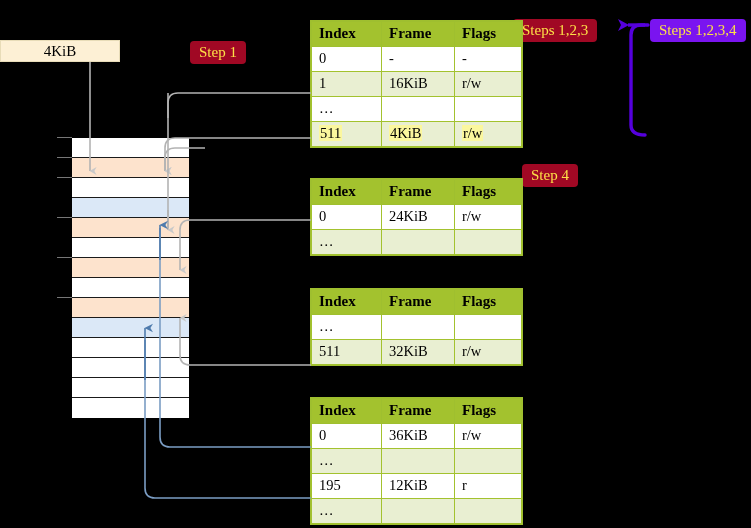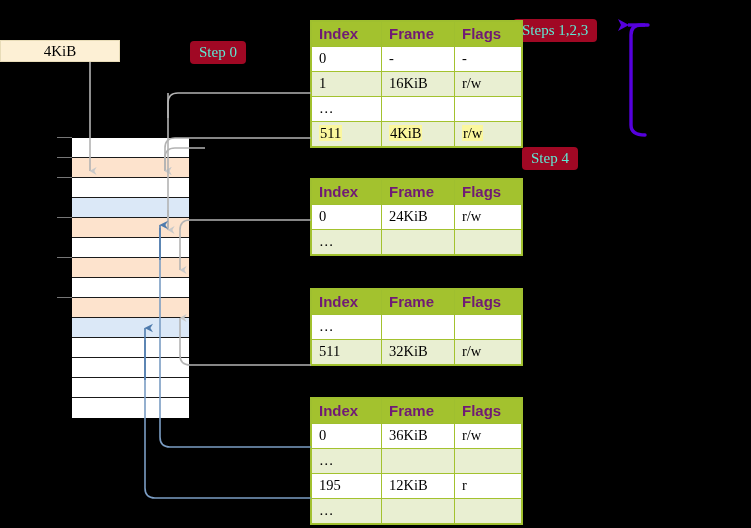--- a/index.html
+++ b/index.html
@@ -12,21 +12,21 @@
     width: 751px;
     height: 528px;
     background: #000000;
     overflow: hidden;
     font-family: "Liberation Serif", serif;
   }
 
   
   .badge {
     position: absolute;
-    color: #5eead4;
+    color: #fde047;
     font-family: "Liberation Serif", serif;
     font-size: 15px;
     line-height: 18px;
     padding: 2px 9px 3px 9px;
     border-radius: 4px;
     white-space: nowrap;
   }
   .badge-red { background: #a00824; }
   .badge-purple { background: #7a14f0; }
 
@@ -78,27 +78,27 @@
   .ptable {
     position: absolute;
     border-collapse: collapse;
     font-family: "Liberation Serif", serif;
     font-size: 14.5px;
     background: #ffffff;
     box-shadow: 0 0 0 1px #9fbf2f;
   }
   .ptable th {
     background: #a3c22e;
-    color: #701a75;
+    color: #000000;
     font-weight: bold;
     font-size: 15px;
     text-align: left;
     padding: 3px 7px 4px 7px;
     border: 1px solid #9fbf2f;
-    font-family: Liberation Sans, sans-serif;
+    font-family: Liberation Serif, serif;
   }
   .ptable td {
     color: #000000;
     text-align: left;
     padding: 3px 7px 4px 7px;
     border: 1px solid #a3c22e;
     height: 20px;
     box-sizing: border-box;
     background: #ffffff;
   }
@@ -122,29 +122,32 @@
 </head>
 <body>
 
 <div id="stage">
 
   <div class="memlabel-box" style="left:0px; top:40px; width:120px; height:22px;">
     <span>4KiB</span>
   </div>
 
   <div class="badge badge-red" style="left:190px; top:41px;">
-    <span>Step 0</span>
+    <span>Step 1</span>
   </div>
 
   <div class="badge badge-red" style="left:513px; top:19px;">
     <span>Steps 1,2,3</span>
   </div>
 
-
-  <div class="badge badge-red" style="left:522px; top:147px;">
+  <div class="badge badge-purple" style="left:650px; top:19px;">
+    <span>Steps 1,2,3,4</span>
+  </div>
+
+  <div class="badge badge-red" style="left:522px; top:164px;">
     <span>Step 4</span>
   </div>
 
   <div id="memcol">
       <div class="memrow white" style="top: 0px;"></div>
       <div class="memrow peach" style="top: 20px;"></div>
       <div class="memrow white" style="top: 40px;"></div>
       <div class="memrow blue" style="top: 60px;"></div>
       <div class="memrow peach" style="top: 80px;"></div>
       <div class="memrow white" style="top: 100px;"></div>

